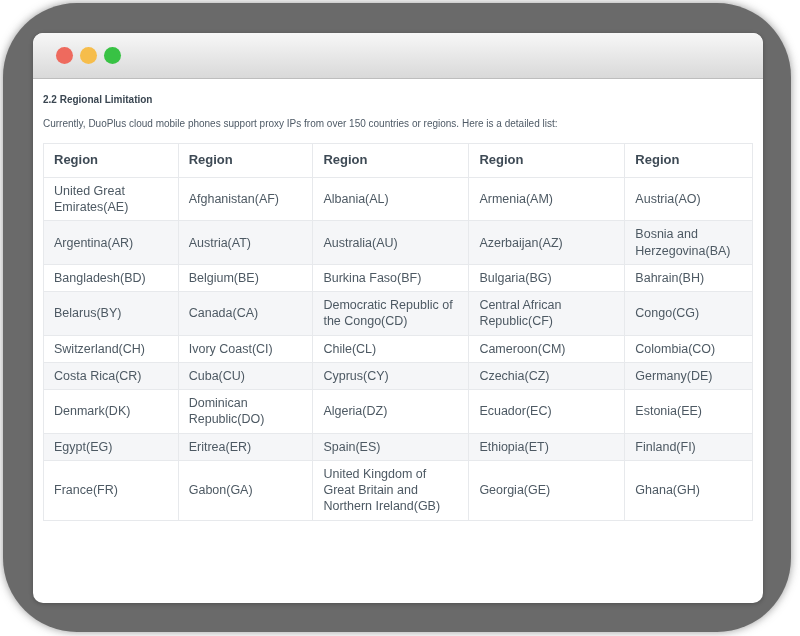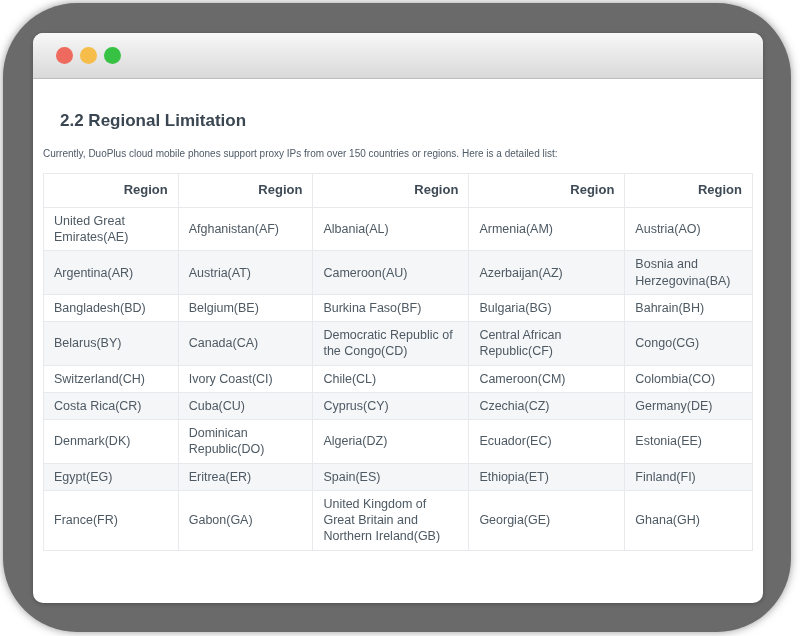--- a/index.html
+++ b/index.html
@@ -44,22 +44,22 @@
   }
   .dot {
     width: 17px; height: 17px;
     border-radius: 50%;
     display: inline-block;
   }
 
   .content { padding: 15px 10px 0 10px; }
 
   h2.section-heading {
-    margin: 17px;
-    font-size: 17px;
+    margin: 0;
+    font-size: 10px;
     font-weight: bold;
     color: #3a4651;
   }
   p.intro {
     margin: 13px 0 14px 0;
     font-size: 10px;
     color: #4e5a66;
   }
 
   table.regions {
@@ -69,21 +69,21 @@
   }
   table.regions th, table.regions td {
     border: 1px solid #e7e9ec;
     vertical-align: middle;
     line-height: 1.3;
   }
   table.regions th {
     padding: 8px 10px;
     font-size: 13px;
     font-weight: bold;
-    text-align: right;
+    text-align: left;
     color: #3e4a55;
     background: #ffffff;
   }
   table.regions td {
     padding: 5px 10px;
     font-size: 12.5px;
     text-align: left;
     color: #4d5963;
     background: #ffffff;
   }
@@ -132,21 +132,21 @@
           <tr>
             <td>United Great Emirates(AE)</td>
             <td>Afghanistan(AF)</td>
             <td>Albania(AL)</td>
             <td>Armenia(AM)</td>
             <td>Austria(AO)</td>
           </tr>
           <tr>
             <td>Argentina(AR)</td>
             <td>Austria(AT)</td>
-            <td>Cameroon(AU)</td>
+            <td>Australia(AU)</td>
             <td>Azerbaijan(AZ)</td>
             <td>Bosnia and Herzegovina(BA)</td>
           </tr>
           <tr>
             <td>Bangladesh(BD)</td>
             <td>Belgium(BE)</td>
             <td>Burkina Faso(BF)</td>
             <td>Bulgaria(BG)</td>
             <td>Bahrain(BH)</td>
           </tr>

